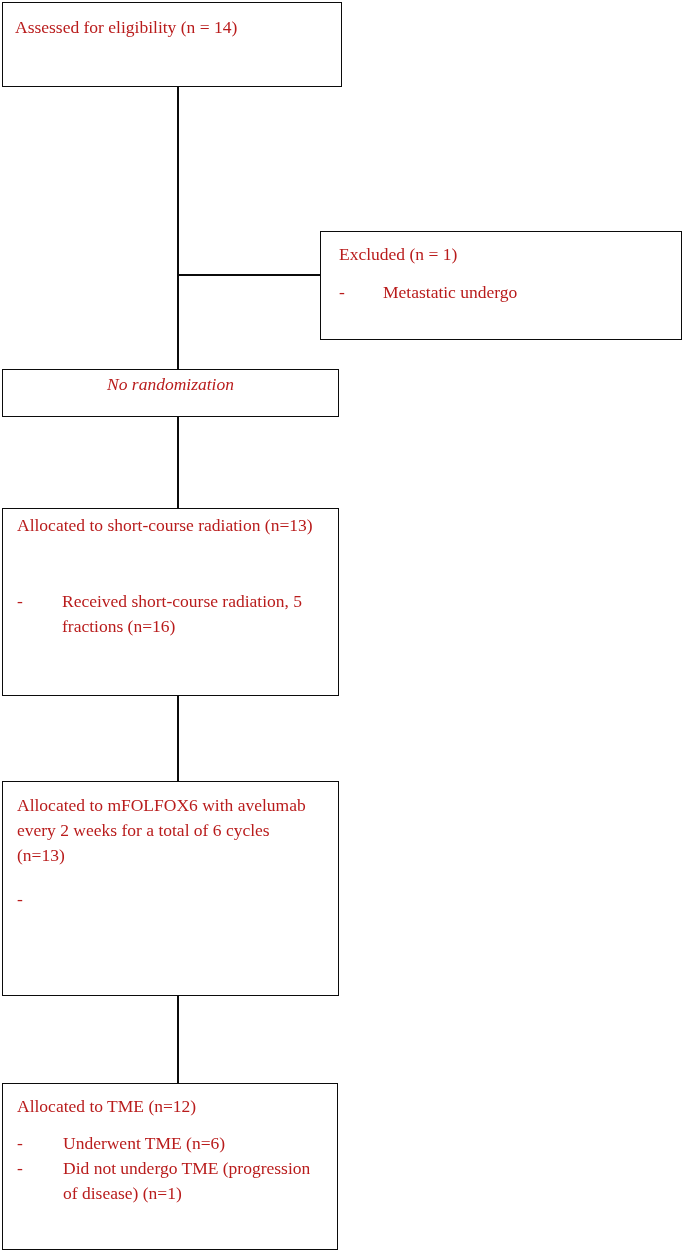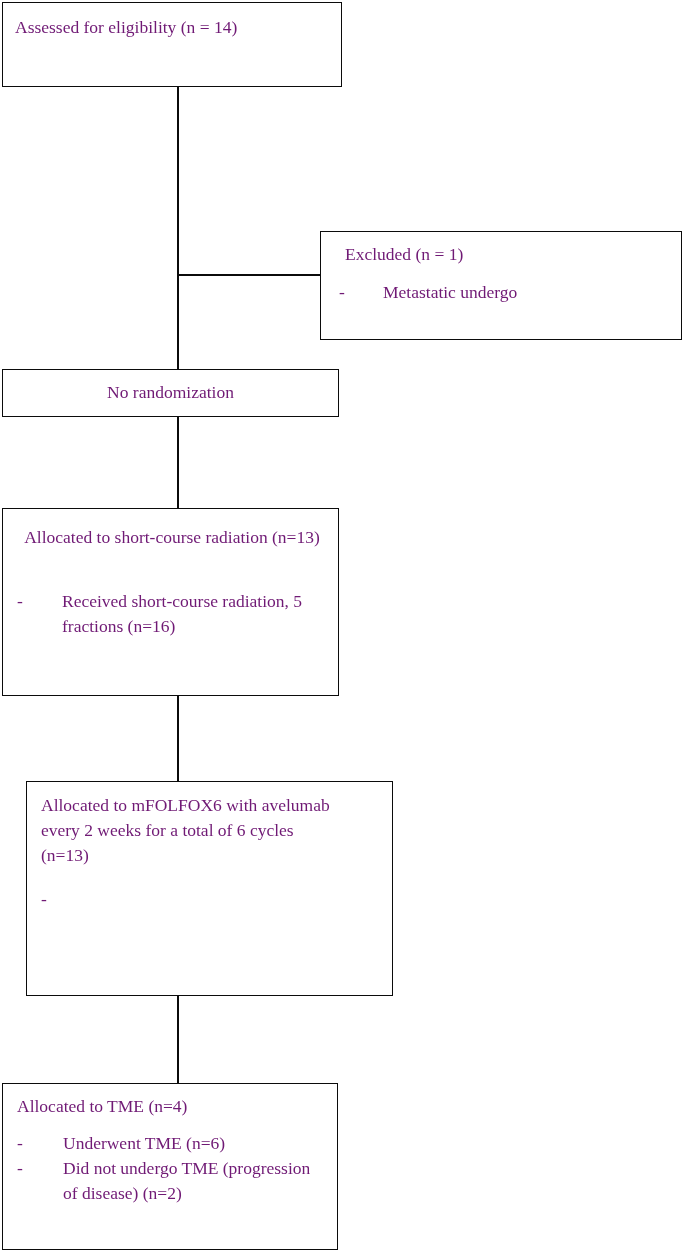--- a/index.html
+++ b/index.html
@@ -6,21 +6,21 @@
     margin: 0;
     padding: 0;
     background: #ffffff;
   }
   #flow-root {
     position: relative;
     width: 685px;
     height: 1252px;
     background: #ffffff;
     font-family: "Liberation Serif", "DejaVu Serif", serif;
-    color: #701a75;
+    color: #b91c1c;
     overflow: hidden;
   }
 
   .box {
     position: absolute;
     box-sizing: border-box;
     border: 1.6px solid #0b0b0b;
     background: #ffffff;
     z-index: 2;
   }
@@ -82,51 +82,51 @@
 
   <div class="vline" style="left:177px; top:695px; height:86px;"></div>
 
   <div class="vline" style="left:177px; top:996px; height:87px;"></div>
 
   <div class="box" style="left:2px; top:2px; width:340px; height:85px;">
     <div class="head-line" style="left:12px; top:12px; width:320px;">Assessed for eligibility (n = 14)</div>
   </div>
 
   <div class="box" style="left:320px; top:231px; width:362px; height:109px;">
-    <div class="head-line" style="left:24px; top:10px; width:330px;">Excluded (n = 1)</div>
+    <div class="head-line" style="left:18px; top:10px; width:330px;">Excluded (n = 1)</div>
     <div class="bullet-row" style="left:18px; top:48px; width:335px;">
       <span class="bullet-dash" style="width:44px;">-</span>
       <span class="bullet-text">Metastatic undergo</span>
     </div>
   </div>
 
   <div class="box" style="left:2px; top:369px; width:337px; height:48px;">
-    <div class="centered-text" style="top:10px;">No randomization</div>
+    <div class="centered-text" style="top:2px;font-style:italic;">No randomization</div>
   </div>
 
   <div class="box" style="left:2px; top:508px; width:337px; height:188px;">
-    <div class="head-line" style="left:14px; top:16px; width:310px;text-align:center;">Allocated to short-course radiation (n=13)</div>
+    <div class="head-line" style="left:14px; top:4px; width:310px;">Allocated to short-course radiation (n=13)</div>
     <div class="bullet-row" style="left:14px; top:80px; width:312px;">
       <span class="bullet-dash" style="width:45px;">-</span>
       <span class="bullet-text">Received short-course radiation, 5 fractions (n=16)</span>
     </div>
   </div>
 
-  <div class="box" style="left:2px; top:781px; width:367px; height:215px;margin-left:24px;">
+  <div class="box" style="left:2px; top:781px; width:337px; height:215px;">
     <div class="head-line" style="left:14px; top:11px; width:300px;">Allocated to mFOLFOX6 with avelumab every 2 weeks for a total of 6 cycles (n=13)</div>
     <div class="bullet-row" style="left:14px; top:105px; width:300px;">
       <span class="bullet-dash" style="width:45px;">-</span>
     </div>
   </div>
 
   <div class="box" style="left:2px; top:1083px; width:336px; height:167px;">
-    <div class="head-line" style="left:14px; top:10px; width:310px;">Allocated to TME (n=4)</div>
+    <div class="head-line" style="left:14px; top:10px; width:310px;">Allocated to TME (n=12)</div>
     <div class="bullet-row" style="left:14px; top:47px; width:312px;">
       <span class="bullet-dash" style="width:46px;">-</span>
       <span class="bullet-text">Underwent TME (n=6)</span>
     </div>
     <div class="bullet-row" style="left:14px; top:72px; width:312px;">
       <span class="bullet-dash" style="width:46px;">-</span>
-      <span class="bullet-text">Did not undergo TME (progression of disease) (n=2)</span>
+      <span class="bullet-text">Did not undergo TME (progression of disease) (n=1)</span>
     </div>
   </div>
 
 </div>
 
 </body></html>

